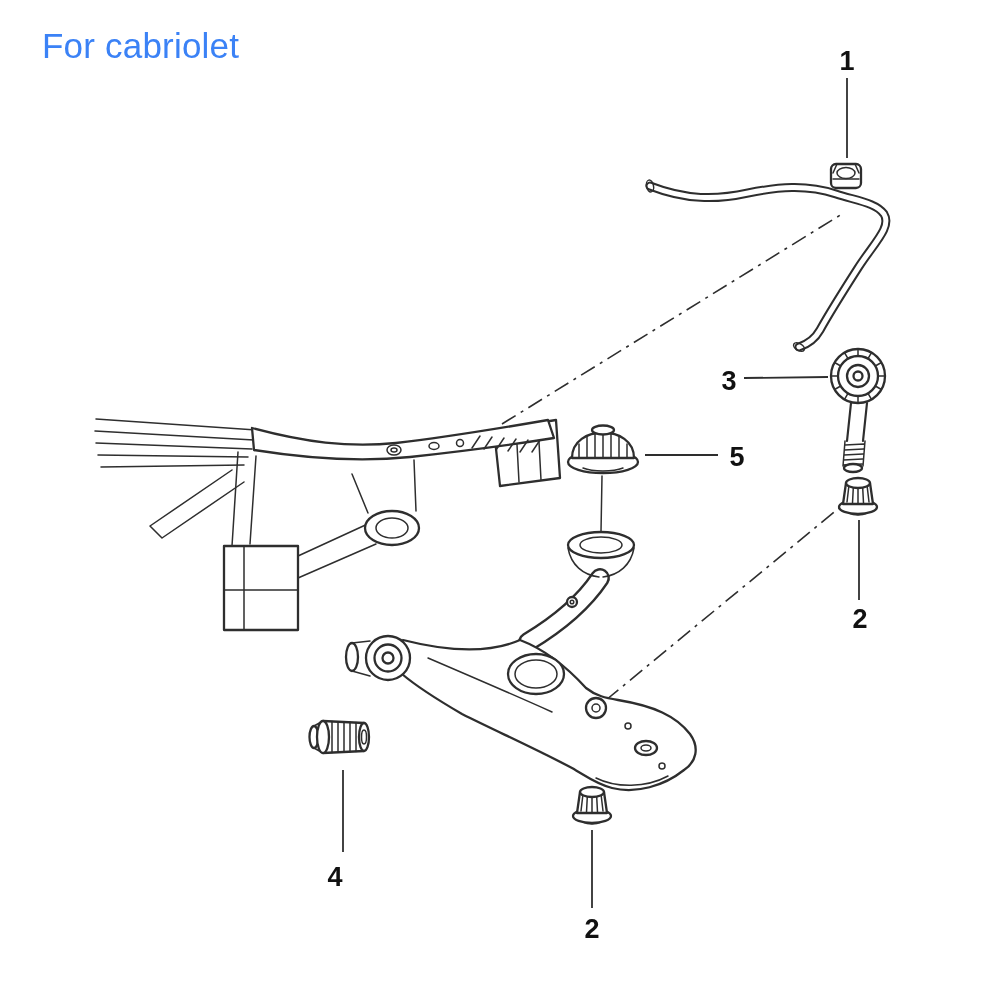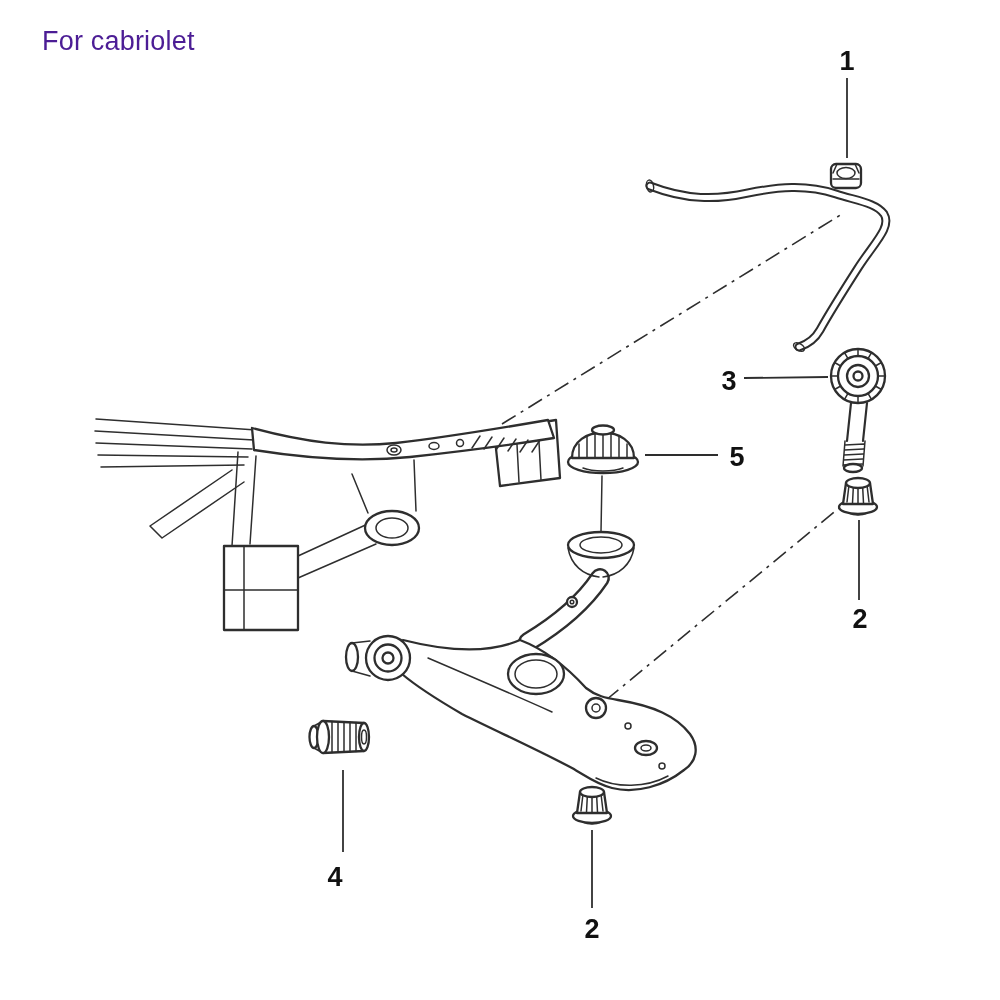--- a/index.html
+++ b/index.html
@@ -6,22 +6,22 @@
   .stage {
     position:relative;
     width:1000px; height:1000px;
     background:#ffffff;
     font-family:"Liberation Sans", sans-serif;
     overflow:hidden;
   }
   .title {
     position:absolute;
     left:42px; top:26px;
-    font-size:27px;
-    color:#4c1d95;
+    font-size:35px;
+    color:#3b82f6;
     letter-spacing:0.2px;
   }
   svg { position:absolute; inset:0; }
 
   .ln   { stroke:#2e2e2e; stroke-width:2.2; fill:none; stroke-linecap:round; stroke-linejoin:round; }
   .thin { stroke:#2e2e2e; stroke-width:1.5; fill:none; stroke-linecap:round; }
   .fill { fill:#ffffff; stroke:#2e2e2e; stroke-width:2.3; stroke-linejoin:round; }
   .tube-o { stroke:#2e2e2e; fill:none; stroke-linecap:round; }
   .tube-i { stroke:#ffffff; fill:none; stroke-linecap:round; }
   .dashdot { stroke:#2e2e2e; stroke-width:1.6; stroke-dasharray:16 6 3 6; fill:none; }

